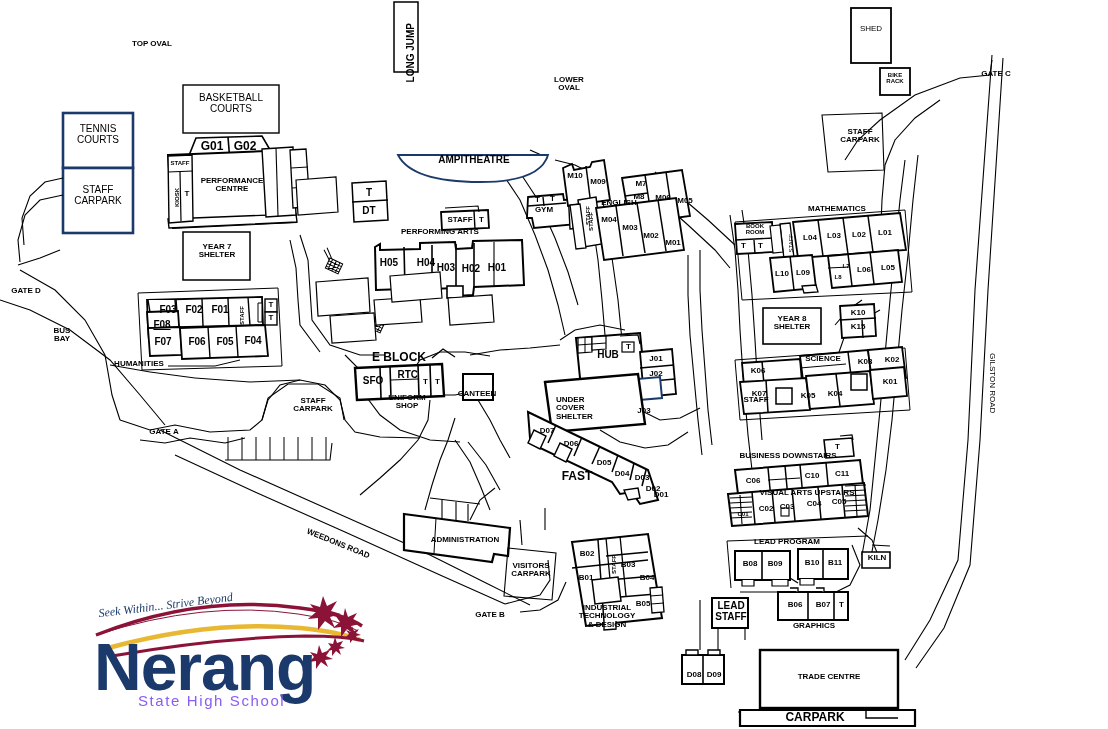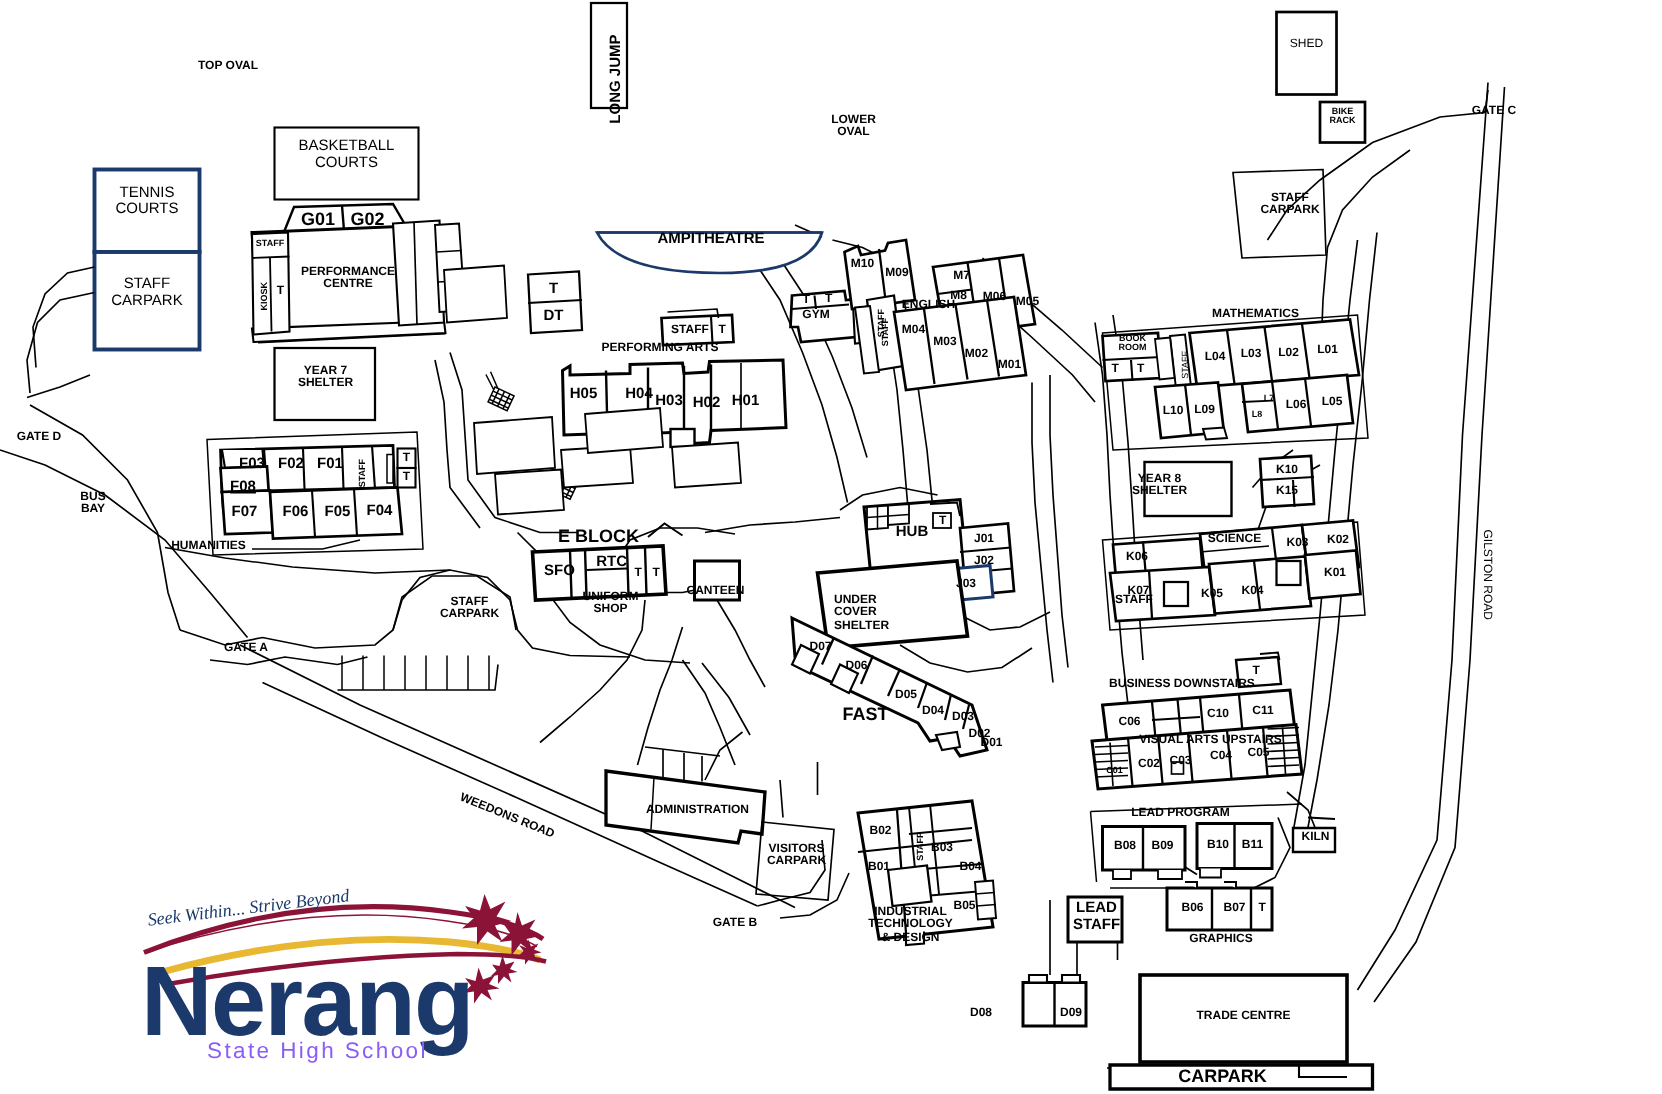--- a/index.html
+++ b/index.html
@@ -573,21 +573,21 @@
   <div class="lbl sm" style="left:852px; top:25px; width:38px; font-weight:normal;">SHED</div>
   <div class="lbl tiny" style="left:881px; top:72px; width:28px;">BIKE
 RACK</div>
   <div class="lbl sm" style="left:828px; top:128px; width:64px;">STAFF
 CARPARK</div>
   <div class="lbl md" style="left:420px; top:155px; width:108px; color:#000;">AMPITHEATRE</div>
   <div class="lbl sm" style="left:184px; top:177px; width:96px;">PERFORMANCE
 CENTRE</div>
   <div class="lbl sm" style="left:188px; top:243px; width:58px;">YEAR 7
 SHELTER</div>
-  <div class="lbl sm" style="left:746px; top:315px; width:54px;">YEAR 8
+  <div class="lbl sm" style="left:765px; top:315px; width:54px;">YEAR 8
 SHELTER</div>
   <div class="lbl sm" style="left:104px; top:360px; width:70px;">HUMANITIES</div>
   <div class="lbl lg" style="left:360px; top:351px; width:78px;">E BLOCK</div>
   <div class="lbl sm" style="left:378px; top:394px; width:58px;">UNIFORM
 SHOP</div>
   <div class="lbl sm" style="left:447px; top:390px; width:60px;">CANTEEN</div>
   <div class="lbl sm" style="left:282px; top:397px; width:62px;">STAFF
 CARPARK</div>
   <div class="lbl sm" style="left:391px; top:228px; width:98px;">PERFORMING ARTS</div>
   <div class="lbl sm" style="left:595px; top:199px; width:48px;">ENGLISH</div>
@@ -709,31 +709,31 @@
   <div class="room sm" style="left:744px; top:390px; width:30px;">K07</div>
   <div class="room sm" style="left:742px; top:396px; width:28px;">STAFF</div>
   <div class="room sm" style="left:795px; top:392px; width:26px;">K05</div>
   <div class="room sm" style="left:822px; top:390px; width:26px;">K04</div>
   <div class="room sm" style="left:852px; top:358px; width:26px;">K03</div>
   <div class="room sm" style="left:879px; top:356px; width:26px;">K02</div>
   <div class="room sm" style="left:877px; top:378px; width:26px;">K01</div>
 
   <div class="room sm" style="left:643px; top:355px; width:26px;">J01</div>
   <div class="room sm" style="left:643px; top:370px; width:26px;">J02</div>
-  <div class="room sm" style="left:631px; top:385px; width:26px;">J03</div>
+  <div class="room sm" style="left:631px; top:407px; width:26px;">J03</div>
   <div class="room sm" style="left:623px; top:343px; width:11px;">T</div>
 
   <div class="room sm" style="left:534px; top:427px; width:26px;">D07</div>
   <div class="room sm" style="left:558px; top:440px; width:26px;text-align:center;">D06</div>
   <div class="room sm" style="left:591px; top:459px; width:26px;">D05</div>
   <div class="room sm" style="left:609px; top:470px; width:26px;">D04</div>
   <div class="room sm" style="left:629px; top:474px; width:26px;">D03</div>
   <div class="room sm" style="left:640px; top:485px; width:26px;">D02</div>
   <div class="room sm" style="left:648px; top:491px; width:26px;">D01</div>
-  <div class="room sm" style="left:643px; top:671px; width:22px;">D08</div>
+  <div class="room sm" style="left:683px; top:671px; width:22px;">D08</div>
   <div class="room sm" style="left:703px; top:671px; width:22px;">D09</div>
 
   <div class="room sm" style="left:740px; top:477px; width:26px;">C06</div>
   <div class="room sm" style="left:799px; top:472px; width:26px;">C10</div>
   <div class="room sm" style="left:829px; top:470px; width:26px;">C11</div>
   <div class="room tiny" style="left:732px; top:511px; width:22px;">C01</div>
   <div class="room sm" style="left:753px; top:505px; width:26px;">C02</div>
   <div class="room sm" style="left:774px; top:503px; width:26px;">C03</div>
   <div class="room sm" style="left:801px; top:500px; width:26px;">C04</div>
   <div class="room sm" style="left:826px; top:498px; width:26px;">C05</div>

